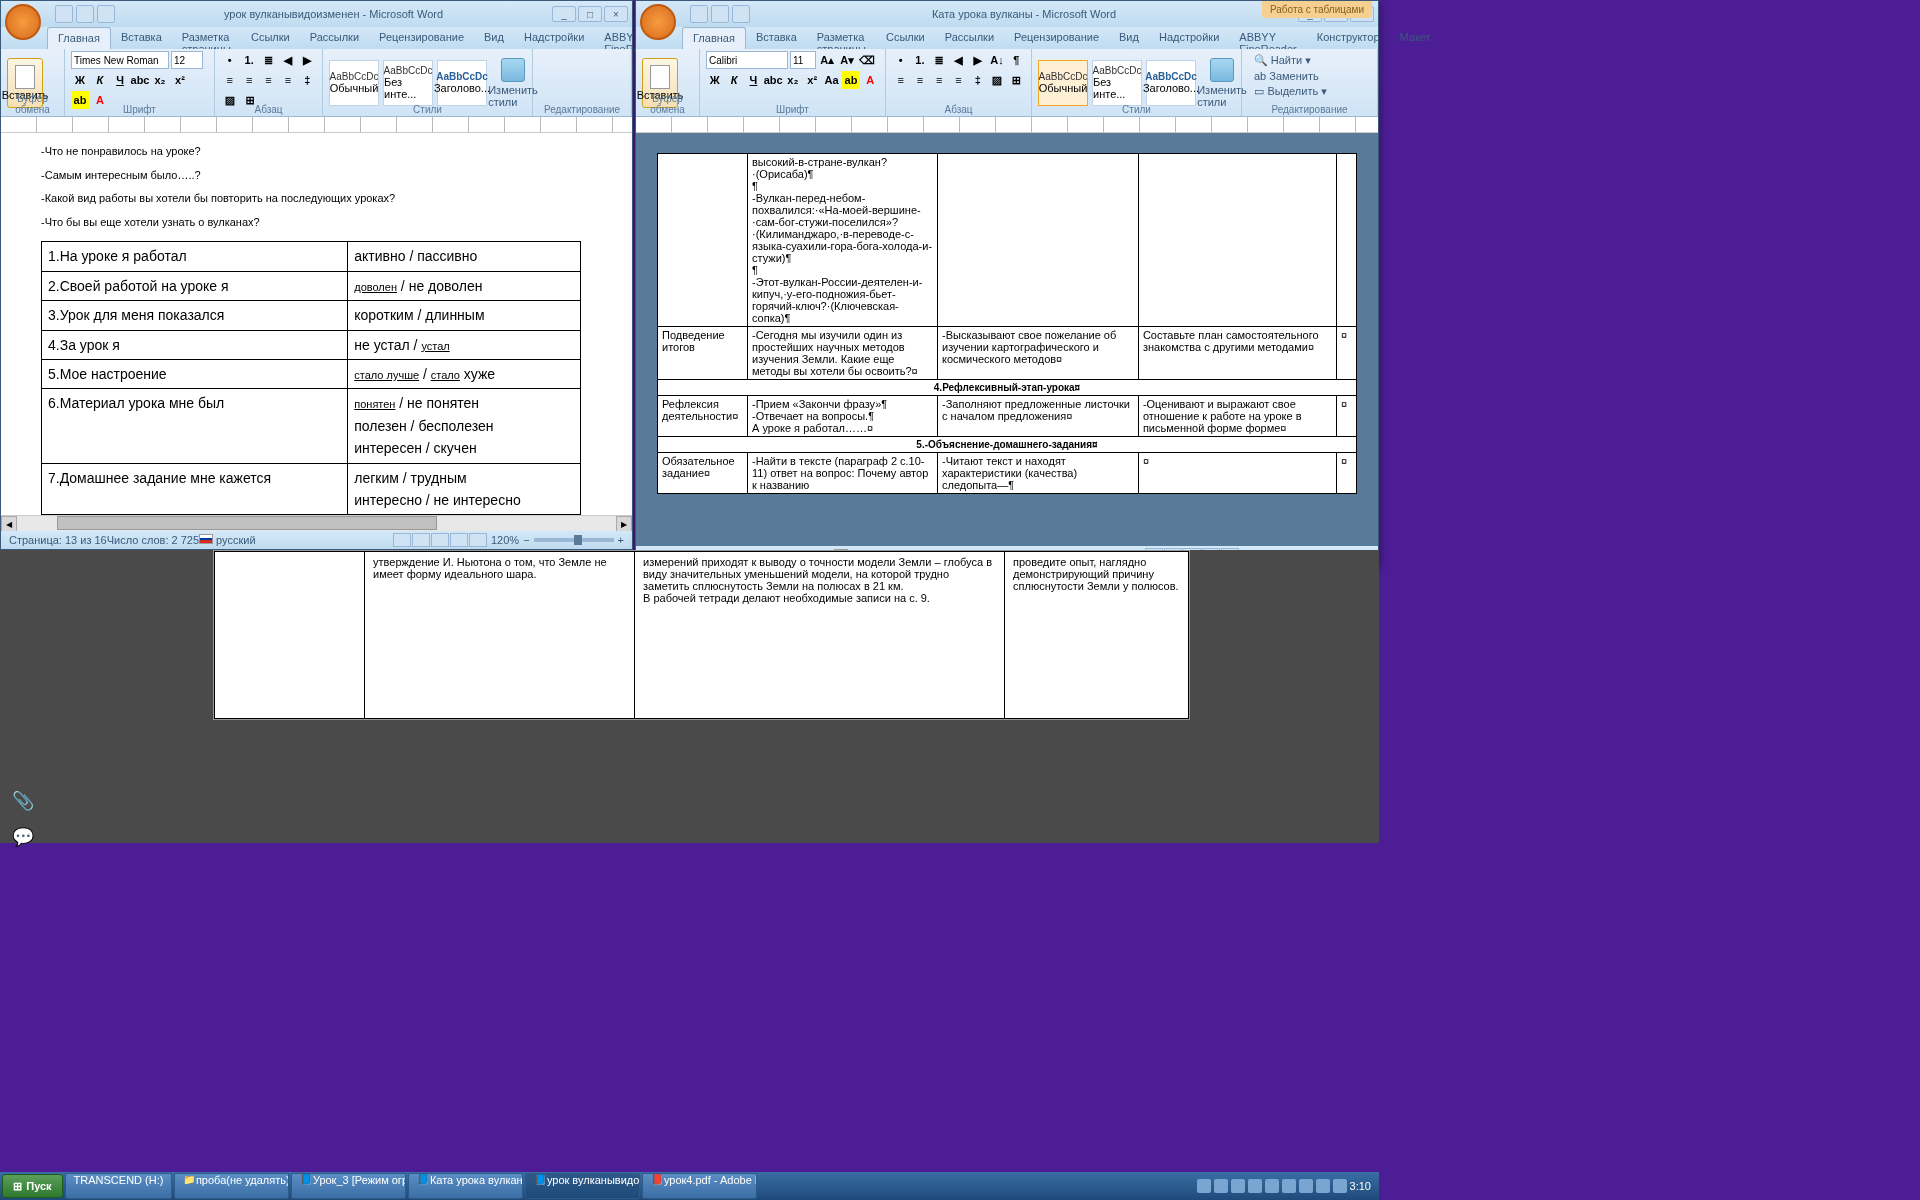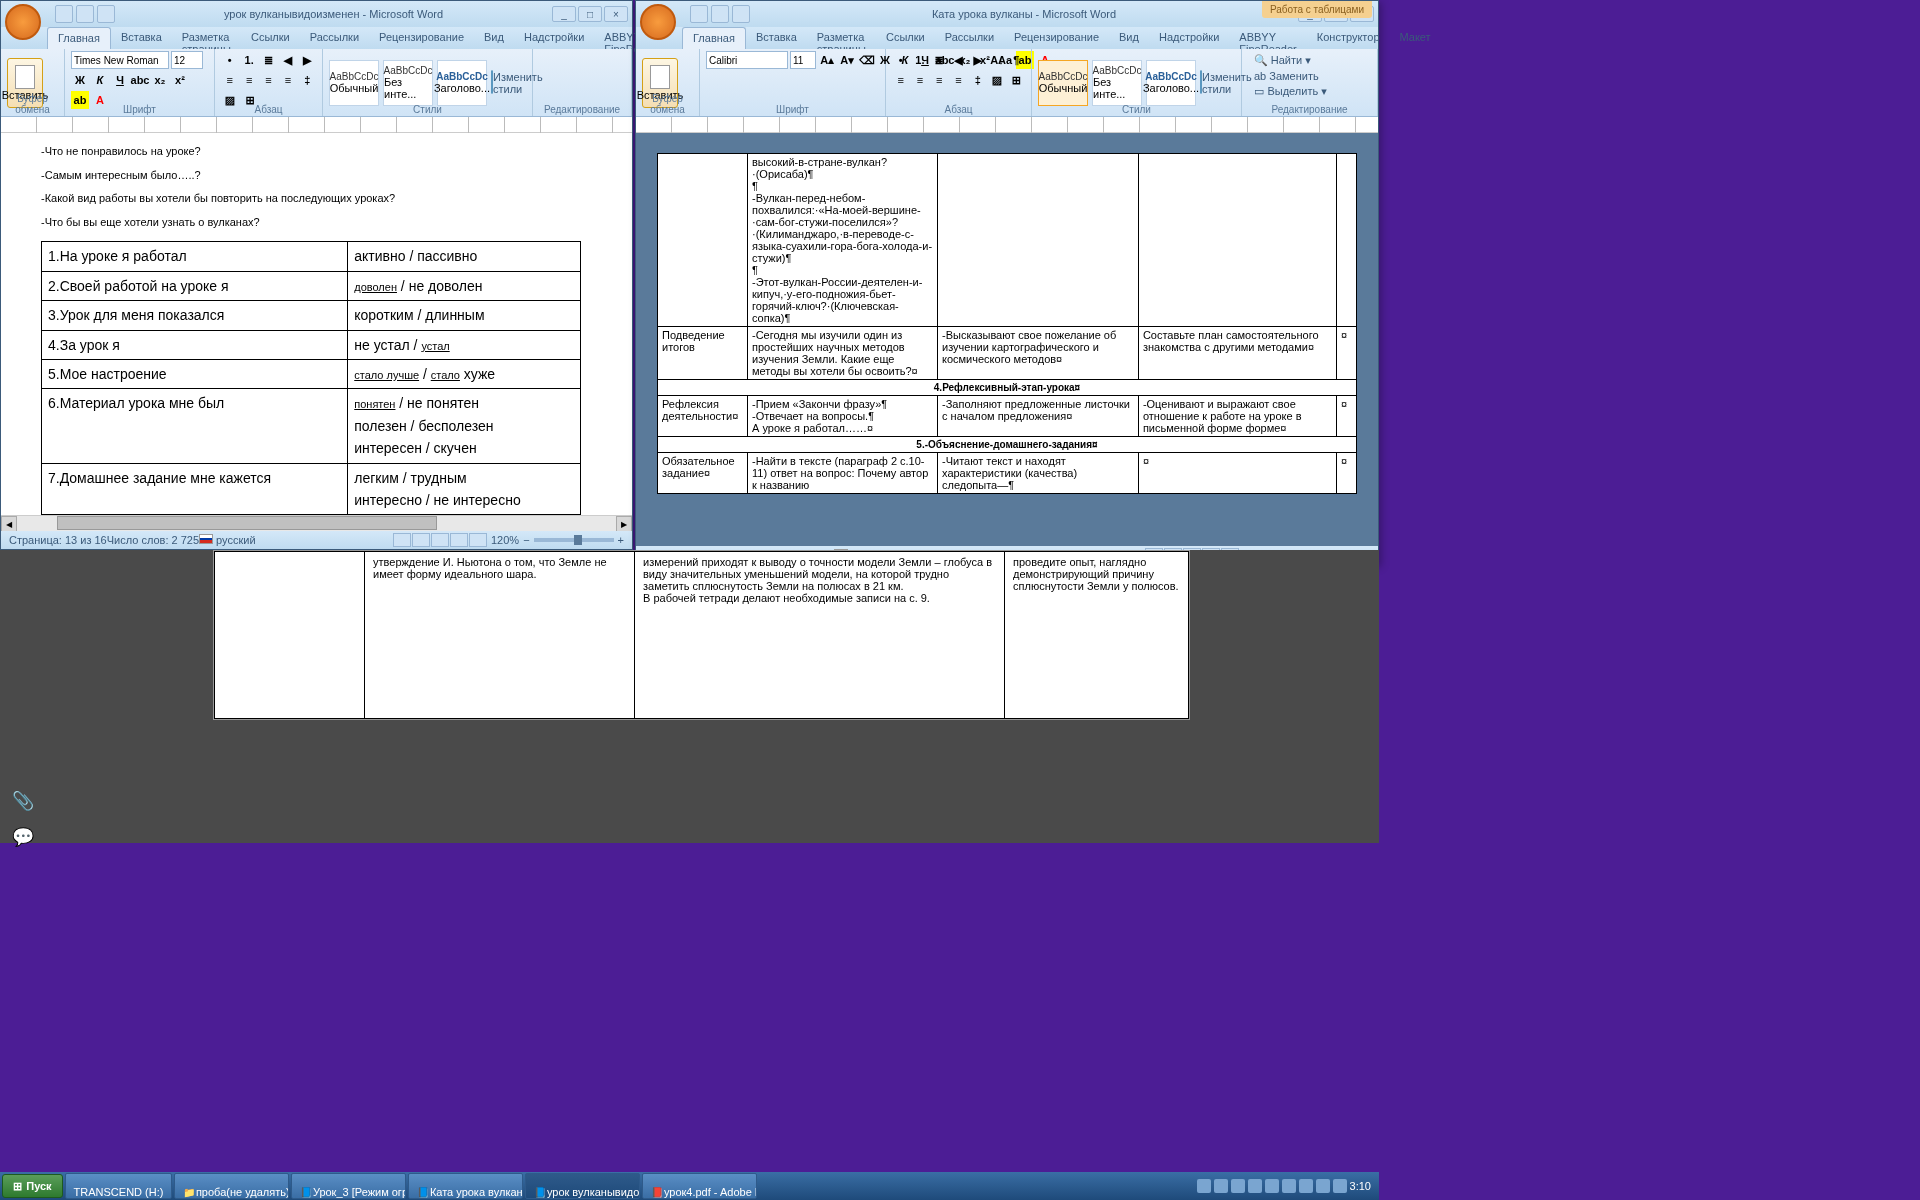--- a/index.html
+++ b/index.html
@@ -47,29 +47,29 @@
 .w2-table{width:100%;border-collapse:collapse;font-size:10px}
 .w2-table td{border:1px solid #000;padding:2px 4px;vertical-align:top}
 .section-hdr{text-align:center;font-weight:bold;font-size:10px}
 .pdf-bg{position:absolute;left:0;top:550px;width:1379px;height:293px;background:#4a4a4a}
 .pdf-page{position:absolute;left:213px;top:550px;width:977px;height:170px;background:#fff;border:1px solid #999}
 .pdf-table{width:100%;border-collapse:collapse;font-size:13px;height:100%}
 .pdf-table td{border:1px solid #000;padding:4px 8px;vertical-align:top}
 .side-icon{position:absolute;left:12px;width:24px;height:20px;font-size:18px}
 .taskbar{position:absolute;bottom:0;left:0;width:1379px;height:28px;background:linear-gradient(to bottom,#3a6ea5,#1e4a7a);display:flex;align-items:center;padding:0 2px;gap:2px}
 .start-btn{height:24px;padding:0 10px;background:linear-gradient(to bottom,#5a9e5a,#2e7a2e);color:#fff;border:1px solid #1e5a1e;border-radius:3px;display:flex;align-items:center;font-size:11px;font-weight:bold}
-.task-btn{height:26px;padding:0 8px;background:linear-gradient(to bottom,#5a8ec5,#3a6ea5);color:#fff;border:1px solid #2e5a8a;border-radius:2px;display:flex;align-items:flex-end;font-size:10px;max-width:115px;overflow:hidden;white-space:nowrap}
+.task-btn{height:26px;padding:0 8px;background:linear-gradient(to bottom,#5a8ec5,#3a6ea5);color:#fff;border:1px solid #2e5a8a;border-radius:2px;display:flex;align-items:flex-start;font-size:10px;max-width:115px;overflow:hidden;white-space:nowrap}
 .task-btn.active{background:linear-gradient(to bottom,#2e5a8a,#1e4a7a)}
 .tray{margin-left:auto;display:flex;align-items:center;gap:3px;color:#fff;font-size:10px;padding-right:6px}
 .tray-icon{width:14px;height:14px;background:#7aa5d0;border-radius:2px}
 .underline{text-decoration:underline}
 .context-tab{position:absolute;right:6px;top:0;background:#f5d090;padding:3px 8px;font-size:10px;border-radius:0 0 3px 3px;color:#8a6020}
 .edit-group{display:flex;flex-direction:column;gap:1px;font-size:9px;padding:2px}
 .edit-item{padding:1px 4px;color:#3b5a7a}
-.big-btn{width:44px;height:50px;display:flex;flex-direction:row;align-items:center;justify-content:flex-start;font-size:9px;color:#3b5a7a}
+.big-btn{width:44px;height:50px;display:flex;flex-direction:column;align-items:center;justify-content:flex-start;font-size:9px;color:#3b5a7a}
 .big-btn-icon{width:24px;height:24px;background:linear-gradient(to bottom,#a8d8f0,#7ab8e0);border:1px solid #5a98c0;border-radius:3px;margin-bottom:2px}
 .scrollbar-h{height:16px;background:#e8e8e8;border-top:1px solid #ccc;display:flex}
 .sb-track{flex:1;background:#e8e8e8;position:relative}
 .sb-thumb{position:absolute;height:14px;background:#c0c0c0;border:1px solid #999;top:0}
 .sb-btn{width:16px;height:16px;background:#d8d8d8;border:1px solid #aaa;font-size:8px;display:flex;align-items:center;justify-content:center}
 .ru-flag{width:14px;height:10px;background:linear-gradient(to bottom,#fff 33%,#0039a6 33%,#0039a6 66%,#d52b1e 66%);display:inline-block;margin-right:3px;border:1px solid #999}
 </style>
 </head>
 <body>
 
@@ -288,21 +288,21 @@
     <div class="rgroup" style="width:64px">
       <div class="rg-content">
             <div class="paste-btn">
               <div class="paste-icon"></div>
               <span>Вставить</span>
             </div>
           </div>
       <div class="rgroup-label">Буфер обмена</div>
     </div>
     <div class="rgroup" style="width:186px">
-      <div style="display:flex;">
+      <div style="display:flex;flex-direction:column">
         <div class="font-row">
           <input class="font-select" style="width: 82px;" value="Calibri">
           <input class="font-select" style="width: 26px;" value="11">
           <span class="fmt-btn">A▴</span>
           <span class="fmt-btn">A▾</span>
           <span class="fmt-btn">⌫</span>
         </div>
         <div class="font-row">
           <span class="fmt-btn">Ж</span>
           <span class="fmt-btn">

